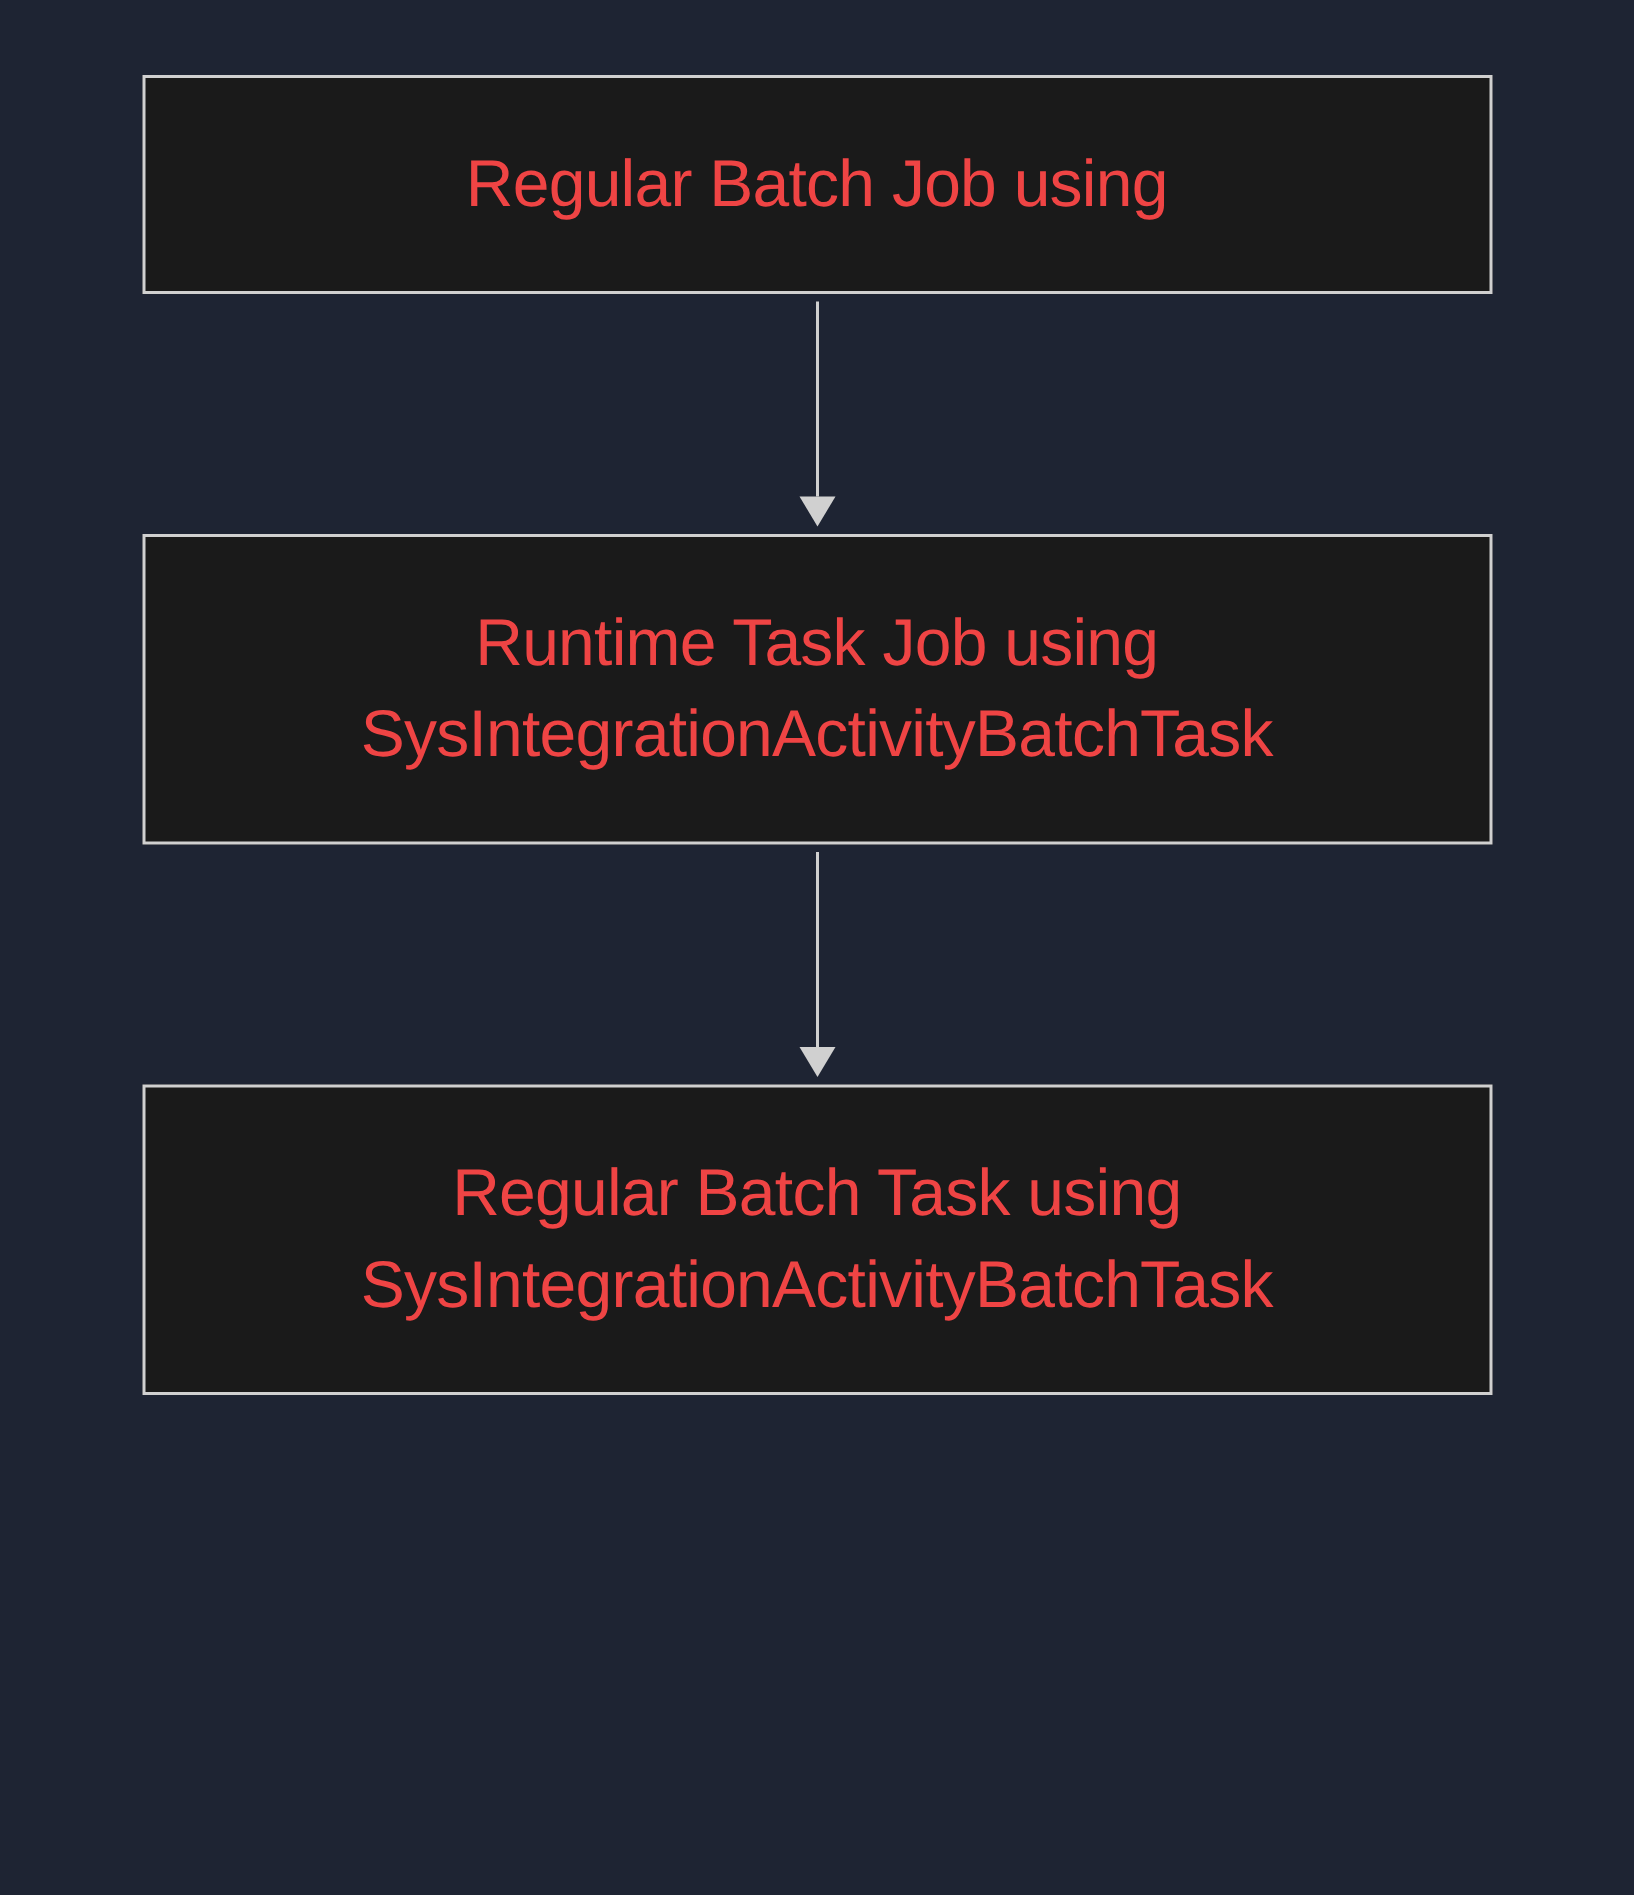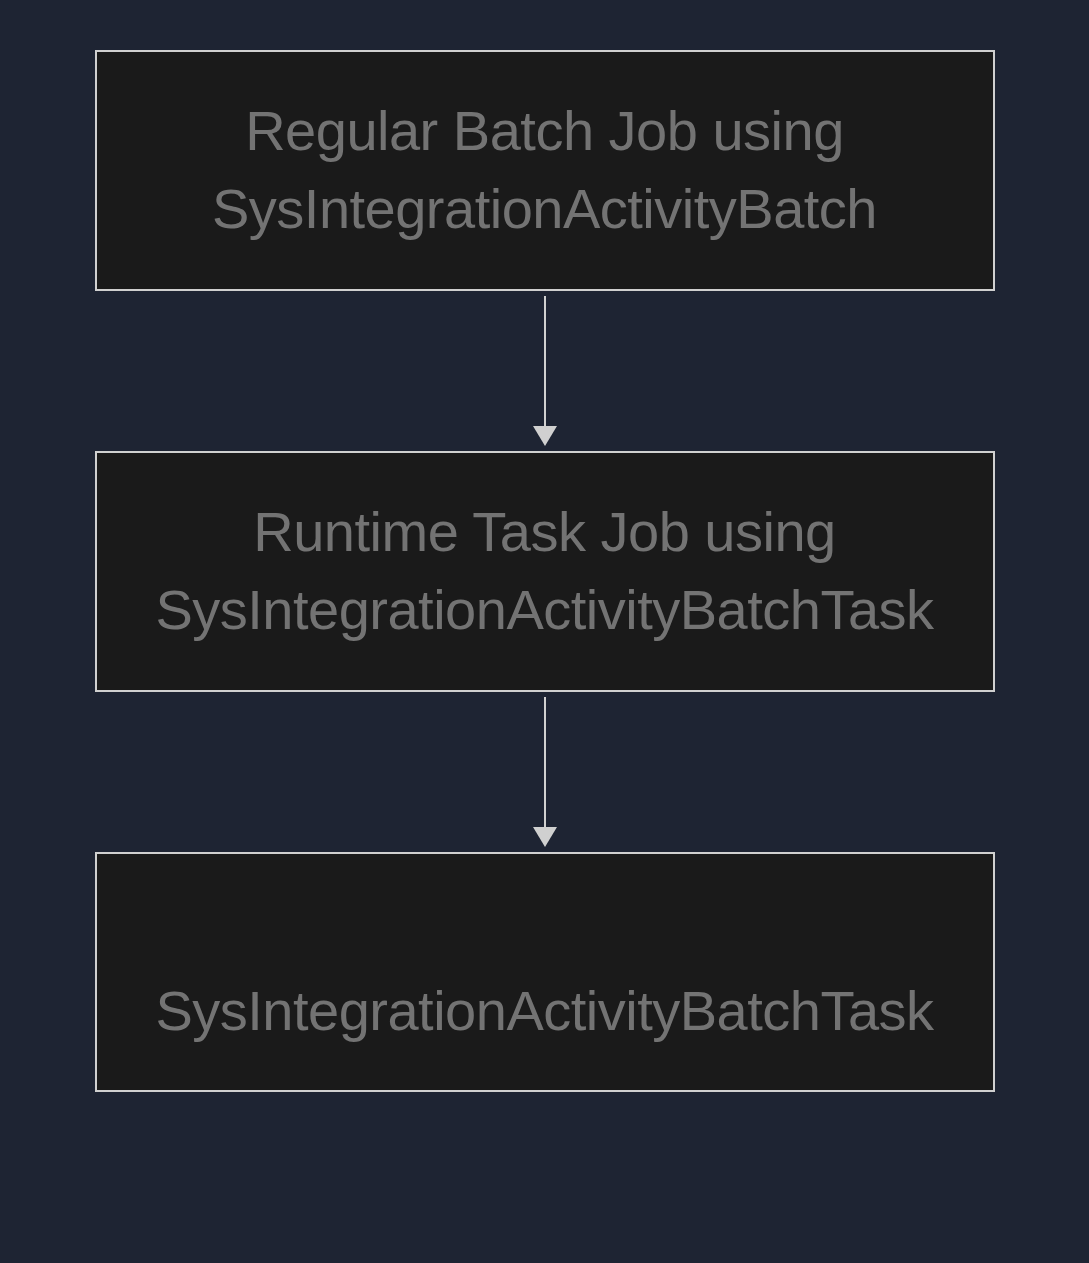--- a/index.html
+++ b/index.html
@@ -21,22 +21,22 @@
       background-color: #1a1a1a;
       border: 2px solid #d0d0d0;
       width: 900px;
       padding: 40px 30px;
       display: flex;
       align-items: center;
       justify-content: center;
       text-align: center;
     }
     .box-text {
-      color: #737373;
-      font-size: 56px;
+      color: #ef4444;
+      font-size: 44px;
       font-weight: 400;
       line-height: 1.4;
       letter-spacing: -0.5px;
     }
     .arrow-container {
       display: flex;
       flex-direction: column;
       align-items: center;
       height: 160px;
       justify-content: center;
@@ -53,21 +53,20 @@
       border-right: 12px solid transparent;
       border-top: 20px solid #d0d0d0;
     }
   </style>
 </head>
 <body>
 
 <div class="box">
   <div class="box-text">
     <span>Regular Batch Job using</span><br>
-    <span>SysIntegrationActivityBatch</span>
   </div>
 </div>
 
 <div class="arrow-container">
   <div class="arrow-line"></div>
   <div class="arrow-head"></div>
 </div>
 
 <div class="box">
   <div class="box-text">
@@ -76,16 +75,16 @@
   </div>
 </div>
 
 <div class="arrow-container">
   <div class="arrow-line"></div>
   <div class="arrow-head"></div>
 </div>
 
 <div class="box">
   <div class="box-text">
-    <br>
+    <span>Regular Batch Task using</span><br>
     <span>SysIntegrationActivityBatchTask</span>
   </div>
 </div>
 
 </body></html>

